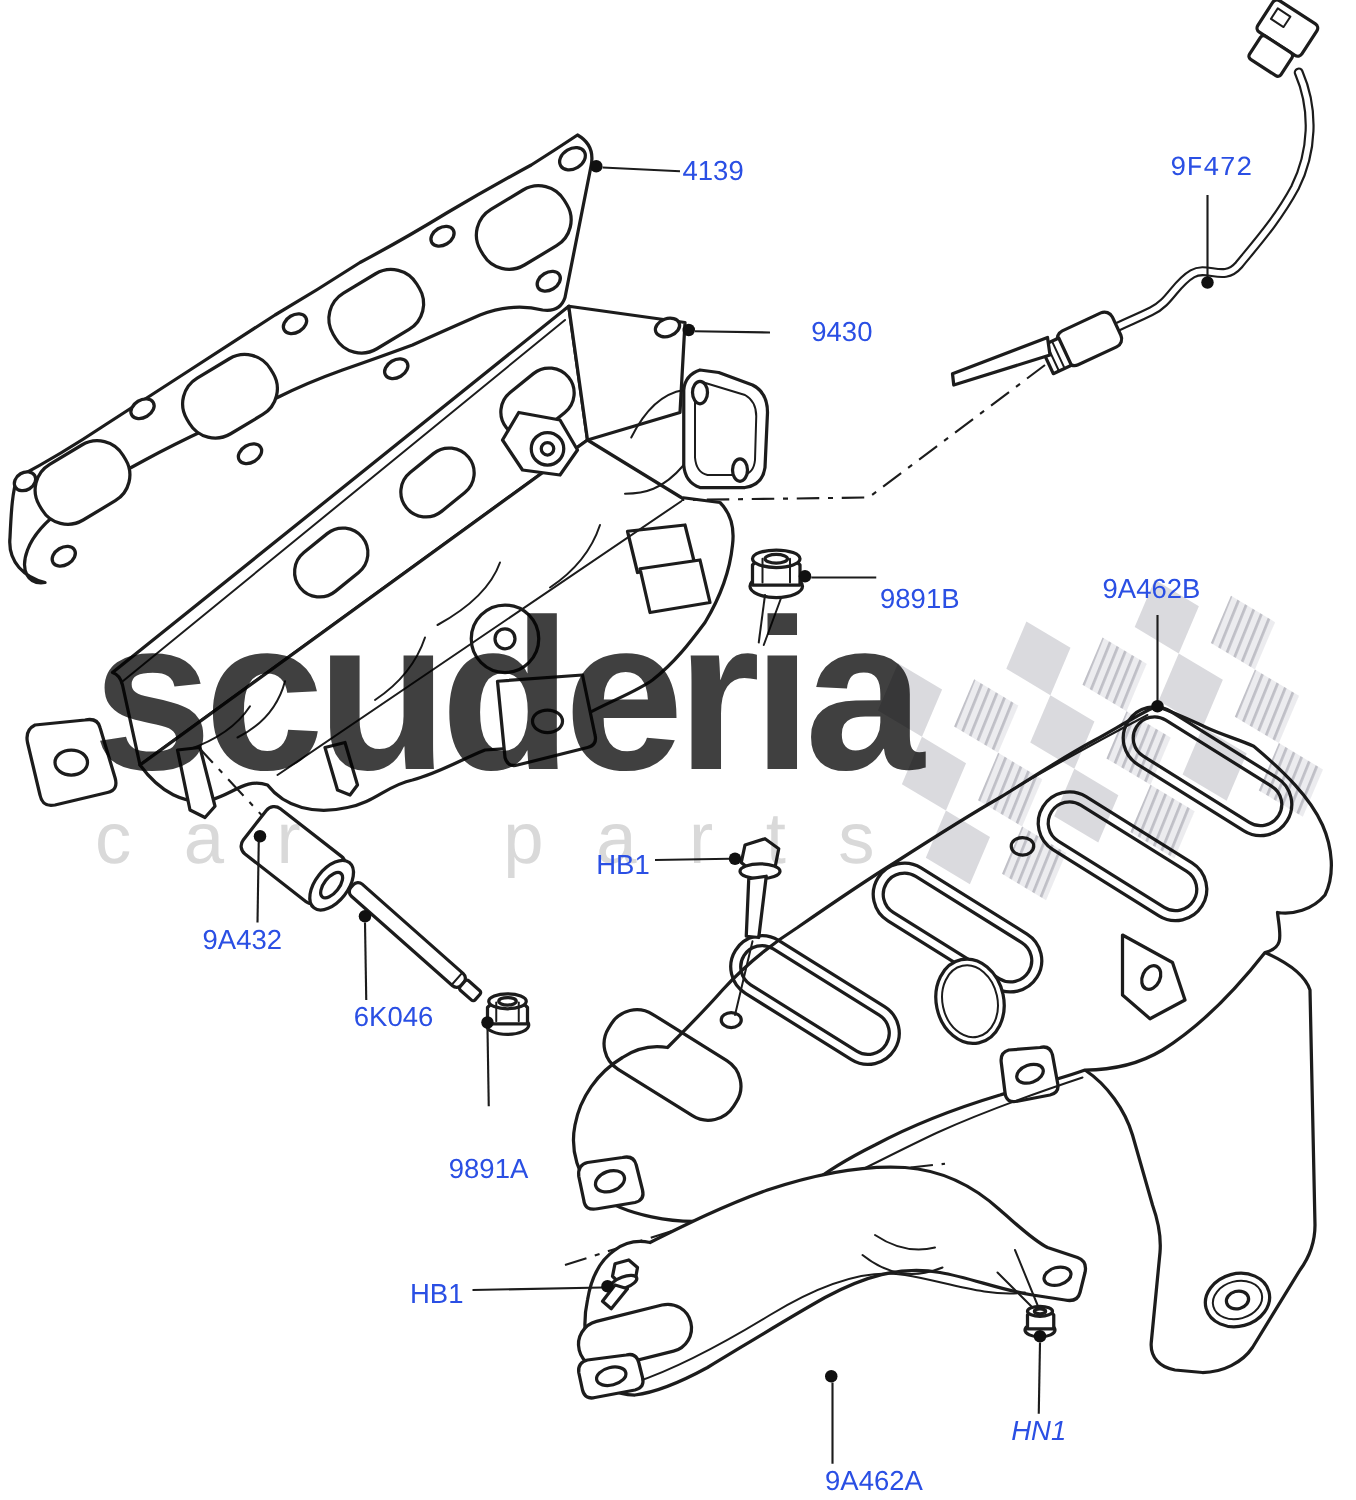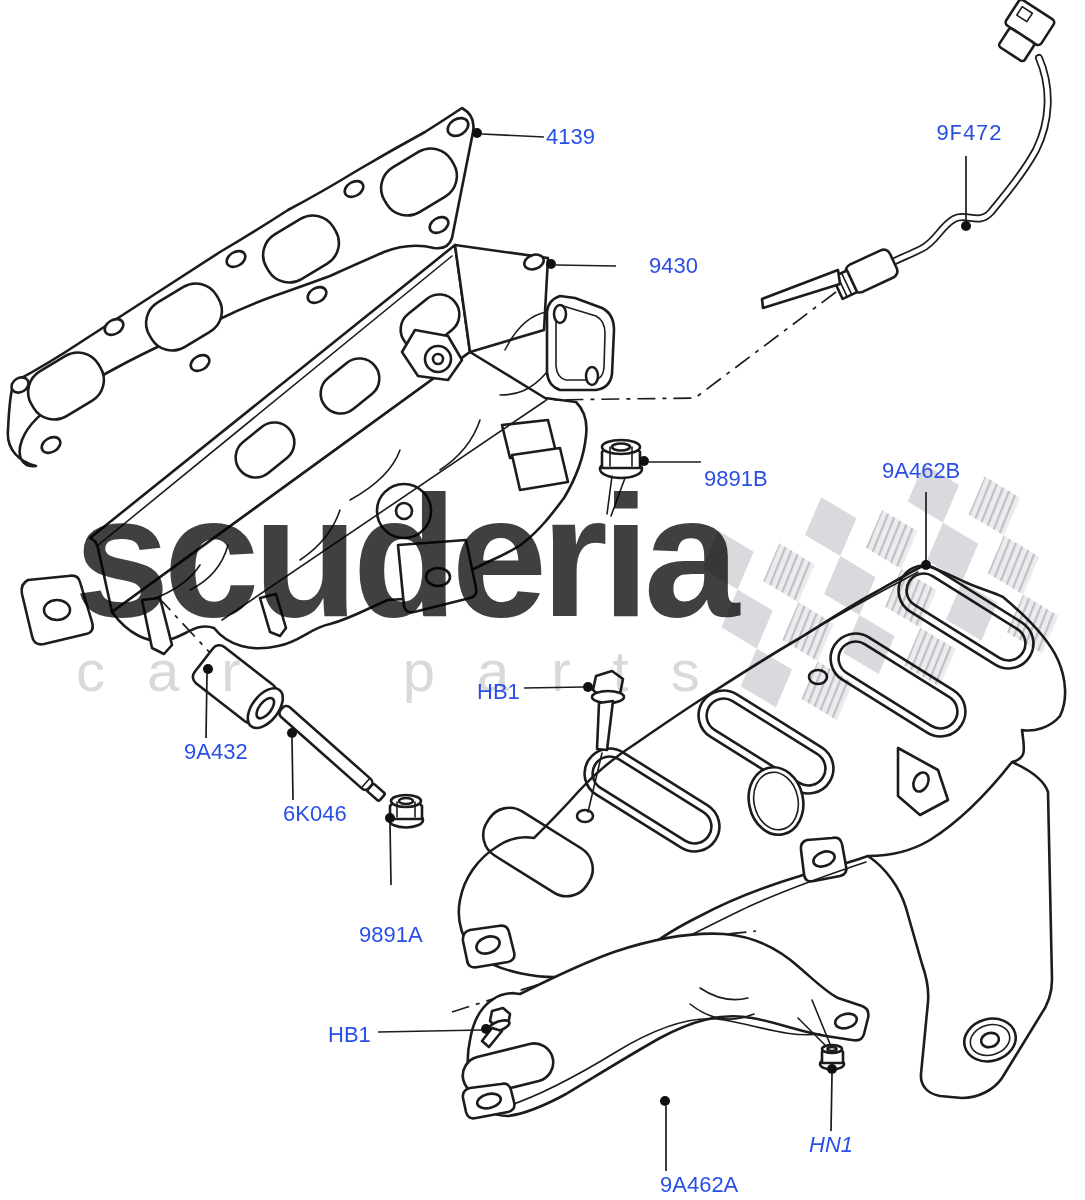--- a/index.html
+++ b/index.html
@@ -314,21 +314,21 @@
   <div class="wm-word">scuderia</div>
   <div class="wm-sub">car parts</div>
 
   <div class="labels">
     <div class="part-label" style="left:546px;top:126px;">4139</div>
     <div class="part-label" style="left:649px;top:255px;">9430</div>
     <div class="part-label" style="left:936px;top:124px;font-family:Liberation Mono, monospace;">9F472</div>
     <div class="part-label" style="left:704px;top:468px;">9891B</div>
     <div class="part-label" style="left:882px;top:460px;">9A462B</div>
     <div class="part-label" style="left:477px;top:681px;">HB1</div>
-    <div class="part-label" style="left:184px;top:741px;text-align:right;">9A432</div>
+    <div class="part-label" style="left:162px;top:741px;text-align:right;">9A432</div>
     <div class="part-label" style="left:257px;top:803px;margin-left:26px;">6K046</div>
     <div class="part-label" style="left:359px;top:924px;">9891A</div>
     <div class="part-label" style="left:328px;top:1024px;">HB1</div>
     <div class="part-label" style="left:660px;top:1174px;">9A462A</div>
     <div class="part-label" style="left:809px;top:1134px;font-style:italic;">HN1</div>
   </div>
 
 </div>
 
 </body></html>

